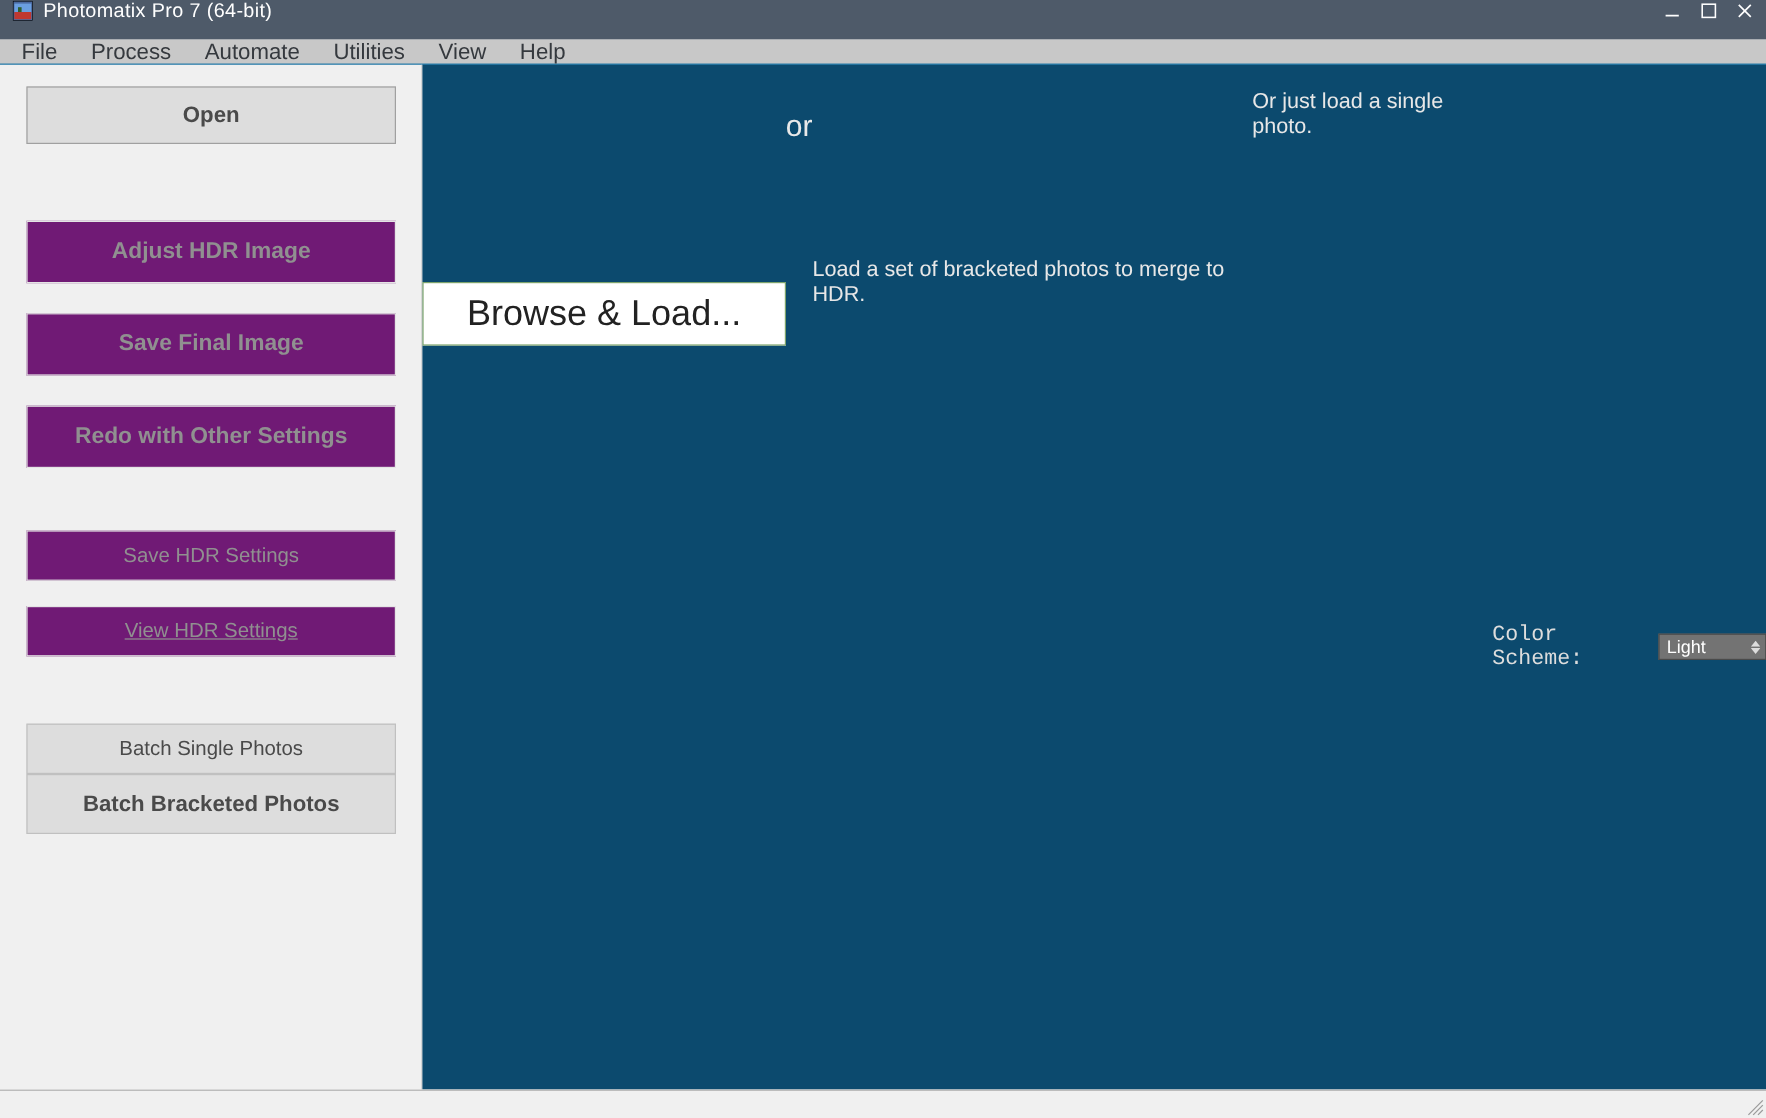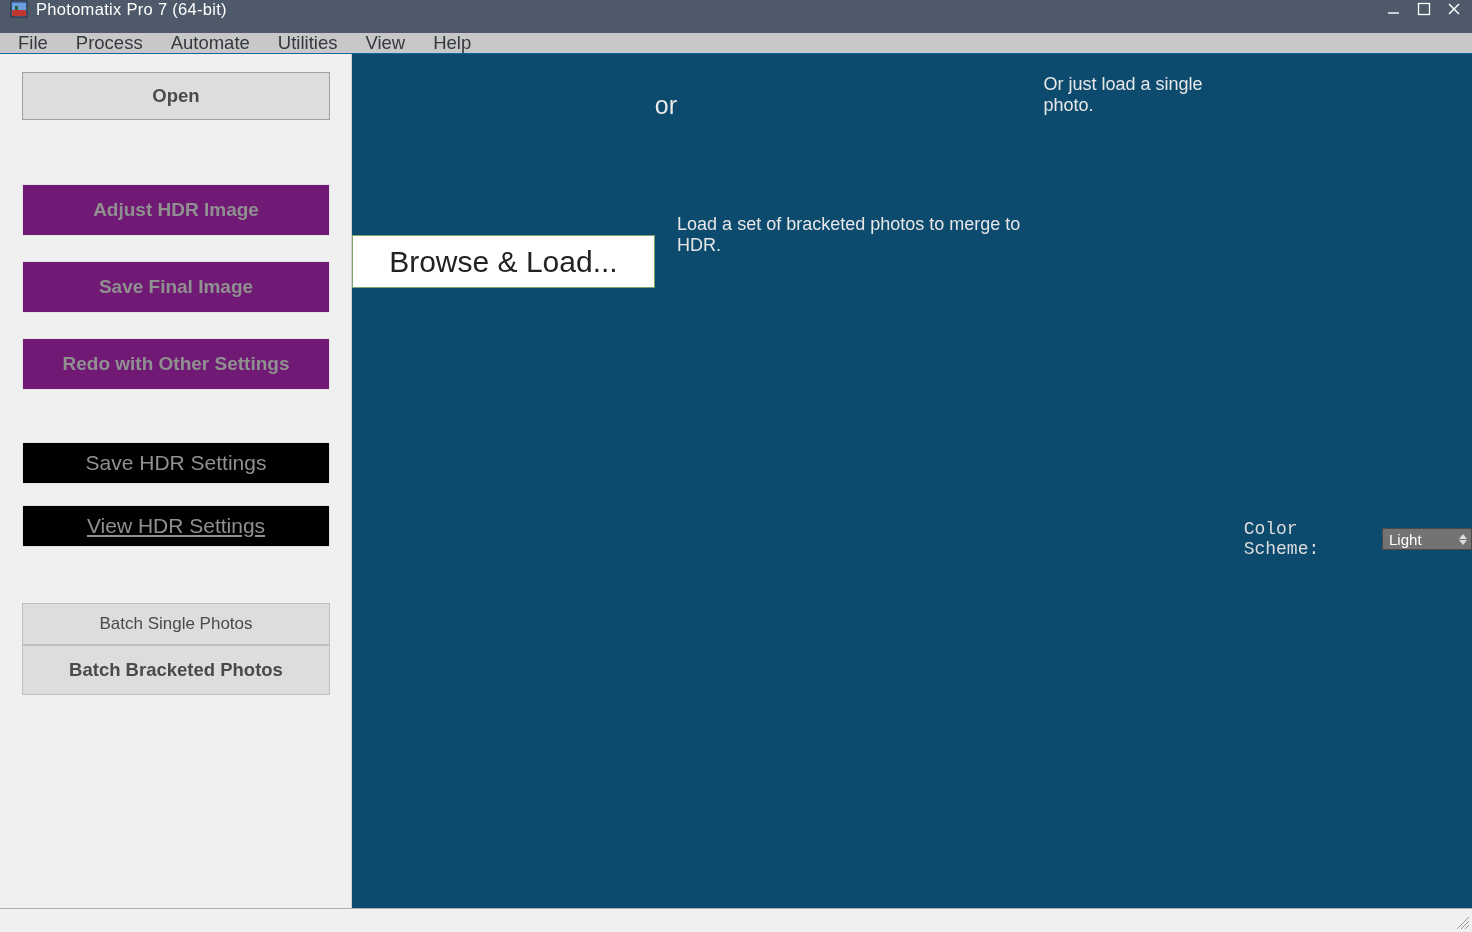--- a/index.html
+++ b/index.html
@@ -88,24 +88,24 @@
     .sb-disabled {
       background: #701a75;
       border: 1px solid #e4e4e4;
       height: 52px;
       font-size: 19px;
       font-weight: 700;
       color: #909090;
       margin-bottom: 25px;
     }
     .sb-disabled-small {
-      background: #000000;
+      background: #701a75;
       border: 1px solid #e4e4e4;
       height: 42px;
-      font-size: 21px;
+      font-size: 17px;
       font-weight: 400;
       color: #909090;
       margin-bottom: 21px;
     }
     .sb-batch {
       background: #dddddd;
       border: 1px solid #c0c0c0;
       height: 50px;
       font-size: 18.5px;
       font-weight: 700;

